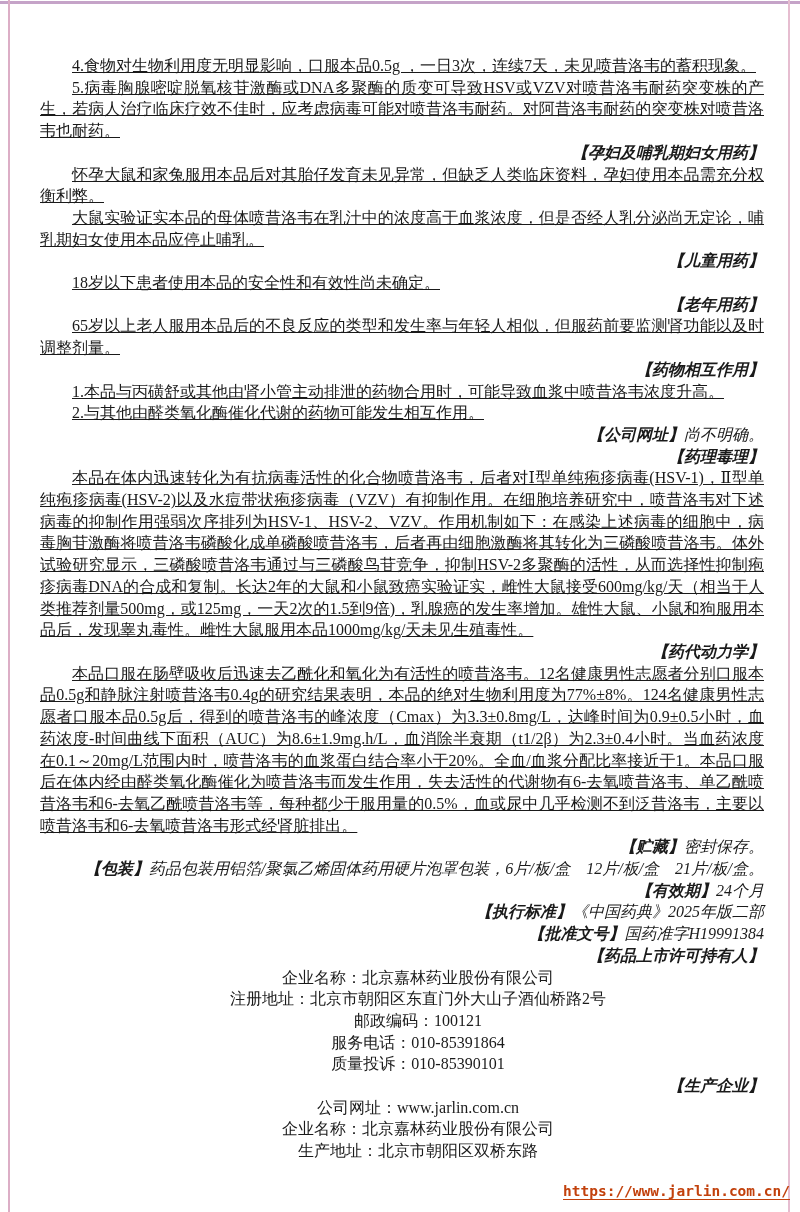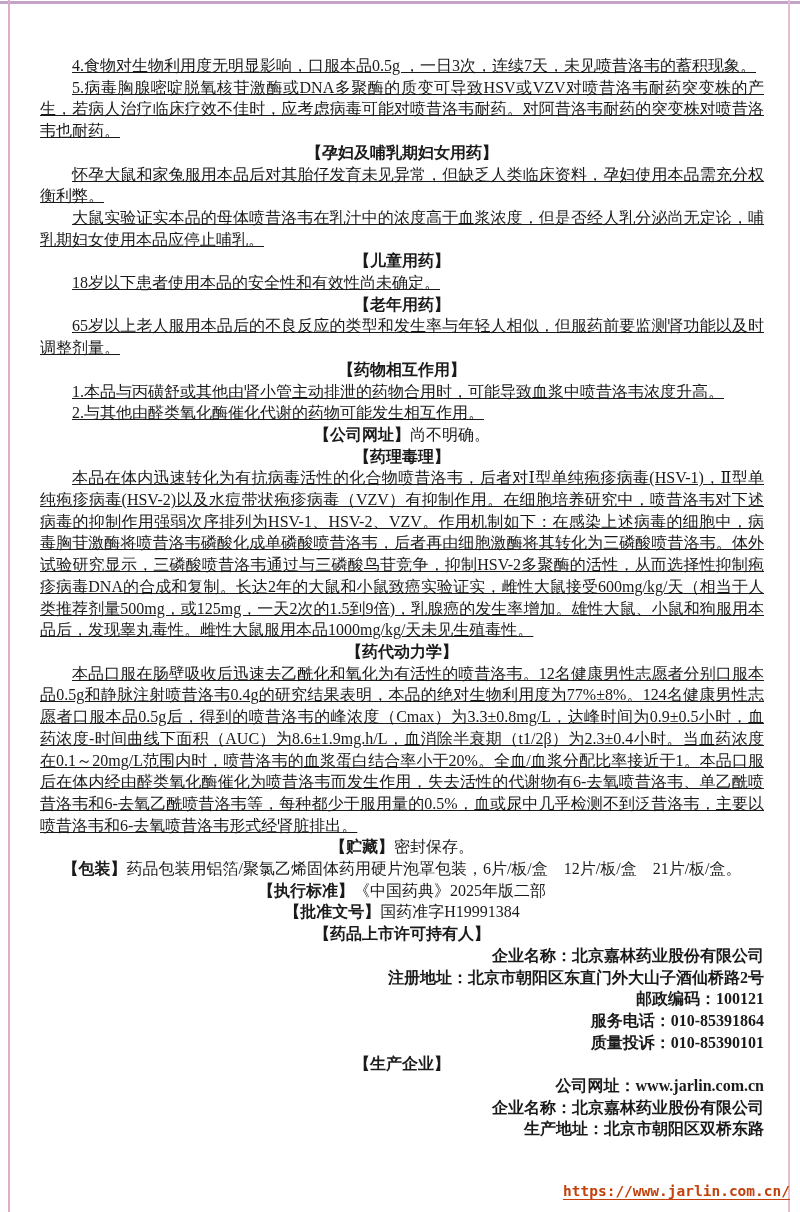--- a/index.html
+++ b/index.html
@@ -35,25 +35,25 @@
     font-size: 16px;
     line-height: 21.7px;
   }
   p.para {
     margin: 0;
     padding: 0;
     text-align: justify;
     text-justify: inter-ideograph;
   }
   p.item { text-indent: 2em; text-decoration: underline; }
-  p.section { text-align: center; }
+  p.section { text-align: right; font-style: italic; }
   p.contact {
     padding-left: 2em;
-    text-align: right;
-    font-weight: bold;
+    text-align: center;
+    font-weight: normal;
   }
   .lbl { font-weight: bold; }
   .watermark {
     position: absolute;
     right: 10px;
     bottom: 13px;
     font-family: "DejaVu Sans Mono", "Liberation Mono", monospace;
     font-size: 14.5px;
     font-weight: bold;
     color: #c2410c;
@@ -81,20 +81,21 @@
     <p class="para section"><span class="lbl">【药物相互作用】</span></p>
     <p class="para item"><span>1.本品与丙磺舒或其他由肾小管主动排泄的药物合用时，可能导致血浆中喷昔洛韦浓度升高。</span></p>
     <p class="para item"><span>2.与其他由醛类氧化酶催化代谢的药物可能发生相互作用。</span></p>
     <p class="para section"><span class="lbl">【公司网址】</span><span>尚不明确。</span></p>
     <p class="para section"><span class="lbl">【药理毒理】</span></p>
     <p class="para item"><span>本品在体内迅速转化为有抗病毒活性的化合物喷昔洛韦，后者对Ⅰ型单纯疱疹病毒(HSV-1)，Ⅱ型单纯疱疹病毒(HSV-2)以及水痘带状疱疹病毒（VZV）有抑制作用。在细胞培养研究中，喷昔洛韦对下述病毒的抑制作用强弱次序排列为HSV-1、HSV-2、VZV。作用机制如下：在感染上述病毒的细胞中，病毒胸苷激酶将喷昔洛韦磷酸化成单磷酸喷昔洛韦，后者再由细胞激酶将其转化为三磷酸喷昔洛韦。体外试验研究显示，三磷酸喷昔洛韦通过与三磷酸鸟苷竞争，抑制HSV-2多聚酶的活性，从而选择性抑制疱疹病毒DNA的合成和复制。长达2年的大鼠和小鼠致癌实验证实，雌性大鼠接受600mg/kg/天（相当于人类推荐剂量500mg，或125mg，一天2次的1.5到9倍)，乳腺癌的发生率增加。雄性大鼠、小鼠和狗服用本品后，发现睾丸毒性。雌性大鼠服用本品1000mg/kg/天未见生殖毒性。</span></p>
     <p class="para section"><span class="lbl">【药代动力学】</span></p>
     <p class="para item"><span>本品口服在肠壁吸收后迅速去乙酰化和氧化为有活性的喷昔洛韦。12名健康男性志愿者分别口服本品0.5g和静脉注射喷昔洛韦0.4g的研究结果表明，本品的绝对生物利用度为77%±8%。124名健康男性志愿者口服本品0.5g后，得到的喷昔洛韦的峰浓度（Cmax）为3.3±0.8mg/L，达峰时间为0.9±0.5小时，血药浓度-时间曲线下面积（AUC）为8.6±1.9mg.h/L，血消除半衰期（t1/2β）为2.3±0.4小时。当血药浓度在0.1～20mg/L范围内时，喷昔洛韦的血浆蛋白结合率小于20%。全血/血浆分配比率接近于1。本品口服后在体内经由醛类氧化酶催化为喷昔洛韦而发生作用，失去活性的代谢物有6-去氧喷昔洛韦、单乙酰喷昔洛韦和6-去氧乙酰喷昔洛韦等，每种都少于服用量的0.5%，血或尿中几乎检测不到泛昔洛韦，主要以喷昔洛韦和6-去氧喷昔洛韦形式经肾脏排出。</span></p>
     <p class="para section"><span class="lbl">【贮藏】</span><span>密封保存。</span></p>
     <p class="para section"><span class="lbl">【包装】</span><span>药品包装用铝箔/聚氯乙烯固体药用硬片泡罩包装，6片/板/盒　12片/板/盒　21片/板/盒。</span></p>
+    <p class="para section"><span class="lbl">【有效期】</span><span>24个月</span></p>
     <p class="para section"><span class="lbl">【执行标准】</span><span>《中国药典》2025年版二部</span></p>
     <p class="para section"><span class="lbl">【批准文号】</span><span>国药准字H19991384</span></p>
     <p class="para section"><span class="lbl">【药品上市许可持有人】</span></p>
     <p class="para contact"><span>企业名称：北京嘉林药业股份有限公司</span></p>
     <p class="para contact"><span>注册地址：北京市朝阳区东直门外大山子酒仙桥路2号</span></p>
     <p class="para contact"><span>邮政编码：100121</span></p>
     <p class="para contact"><span>服务电话：010-85391864</span></p>
     <p class="para contact"><span>质量投诉：010-85390101</span></p>
     <p class="para section"><span class="lbl">【生产企业】</span></p>
     <p class="para contact"><span>公司网址：www.jarlin.com.cn</span></p>

